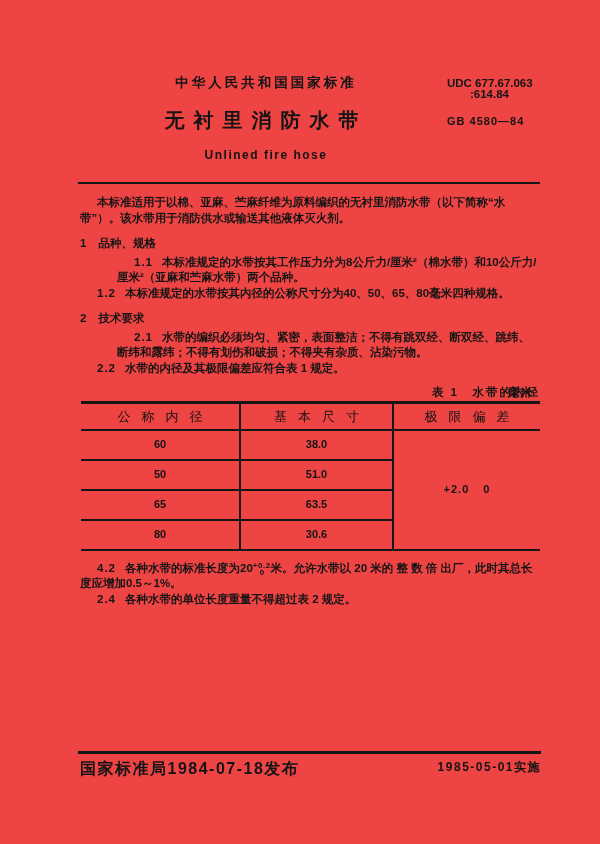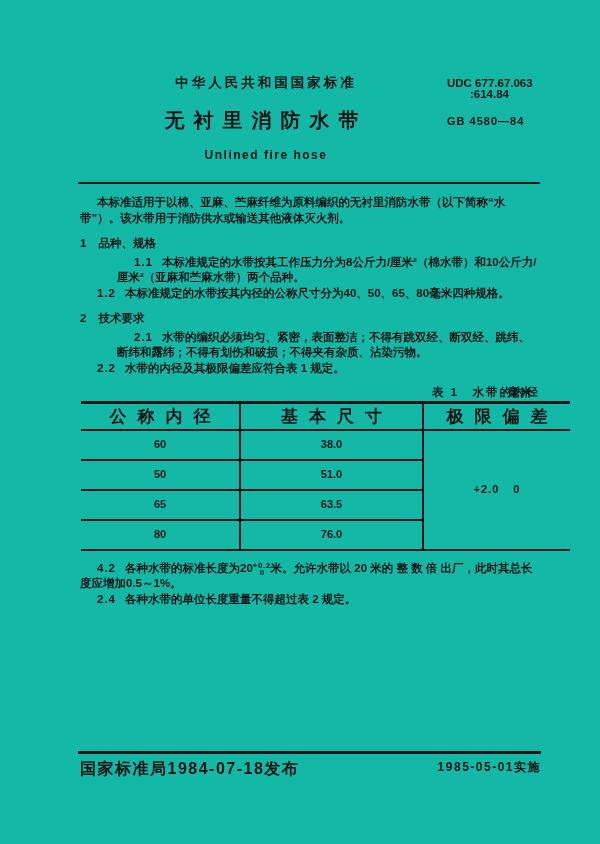--- a/index.html
+++ b/index.html
@@ -1,21 +1,21 @@
 <!DOCTYPE html>
 <html><head>
 <meta charset="utf-8">
 <style>
   * { margin:0; padding:0; box-sizing:border-box; }
   html,body { background:#e8e8e6; }
   .page {
     position:relative;
     width:600px; height:844px;
     margin:0 auto;
-    background:#14b8a6;
+    background:#ef4444;
     color:#141414;
     font-family:"Liberation Sans","DejaVu Sans",sans-serif;
     font-weight:700;
     overflow:hidden;
   }
 
   
   .hdr-center { position:absolute; left:80px; top:74px; width:372px; text-align:center; }
   .cn-std   { font-size:13.5px; letter-spacing:3px; }
   .title-cn { margin-top:15px; font-size:20px; letter-spacing:9px; }
@@ -38,23 +38,23 @@
   
   .tol { display:inline-block; vertical-align:-3px; line-height:7px; font-size:8px; letter-spacing:0.5px; text-indent:0; }
   .tol-sub { display:block; padding-left:7px; }
 
   
   .tbl-wrap { margin-top:9px; margin-left:1px; width:459px; }
   .tbl-cap { position:relative; height:16px; font-size:11.5px; }
   .tbl-cap-main { position:absolute; left:0; width:100%; text-align:right; letter-spacing:2px; }
   .tbl-cap-unit { position:absolute; right:7px; top:0; letter-spacing:1px; }
   table { width:459px; border-collapse:collapse; border-top:3px solid #161616; border-bottom:2px solid #161616; table-layout:fixed; }
-  th { height:27px; font-size:17px; font-weight:700; letter-spacing:11px; text-indent:11px; border-bottom:2px solid #161616; }
+  th { height:27px; font-size:13px; font-weight:400; letter-spacing:11px; text-indent:11px; border-bottom:2px solid #161616; }
   td { height:30px; text-align:center; font-size:11px; vertical-align:middle; }
-  .w1 { width:159px; } .w2 { width:183px;margin-top:12px; } .w3 { width:147px; }
+  .w1 { width:159px; } .w2 { width:153px;margin-top:12px; } .w3 { width:147px; }
   .bl { border-left:2px solid #161616; }
   tr.sep td.data { border-bottom:2px solid #161616; }
   .dev-box { display:inline-block; text-align:left; font-size:11px; line-height:13px; letter-spacing:1px; }
   .dev-zero { padding-left:10px; }
 
   
   .rule-bottom { position:absolute; left:78px; top:751px; width:463px; height:2.5px; background:#161616; }
   .footer-left  { position:absolute; left:80px;  top:759px; font-size:16px; letter-spacing:1.5px; }
   .footer-right { position:absolute; right:59px; top:759px; font-size:12px; letter-spacing:1.5px; }
 </style>
@@ -119,21 +119,21 @@
         <tr class="sep">
           <td class="data">50</td>
           <td class="data bl">51.0</td>
         </tr>
         <tr class="sep">
           <td class="data">65</td>
           <td class="data bl">63.5</td>
         </tr>
         <tr>
           <td class="data">80</td>
-          <td class="data bl">76.0</td>
+          <td class="data bl">30.6</td>
         </tr>
       </tbody>
         </table>
     </div>
 
     <p class="para heading"><span class="pnum">4.2</span><span>各种水带的标准长度为20</span><span class="tol"><span>+0.2</span><span class="tol-sub">0</span></span><span>米。允许水带以 20 米的 整 数 倍 出厂，此时其总长度应增加0.5～1%。</span></p>
 
     <p class="para"><span class="pnum">2.4</span><span>各种水带的单位长度重量不得超过表 2 规定。</span></p>
 
   </div>

